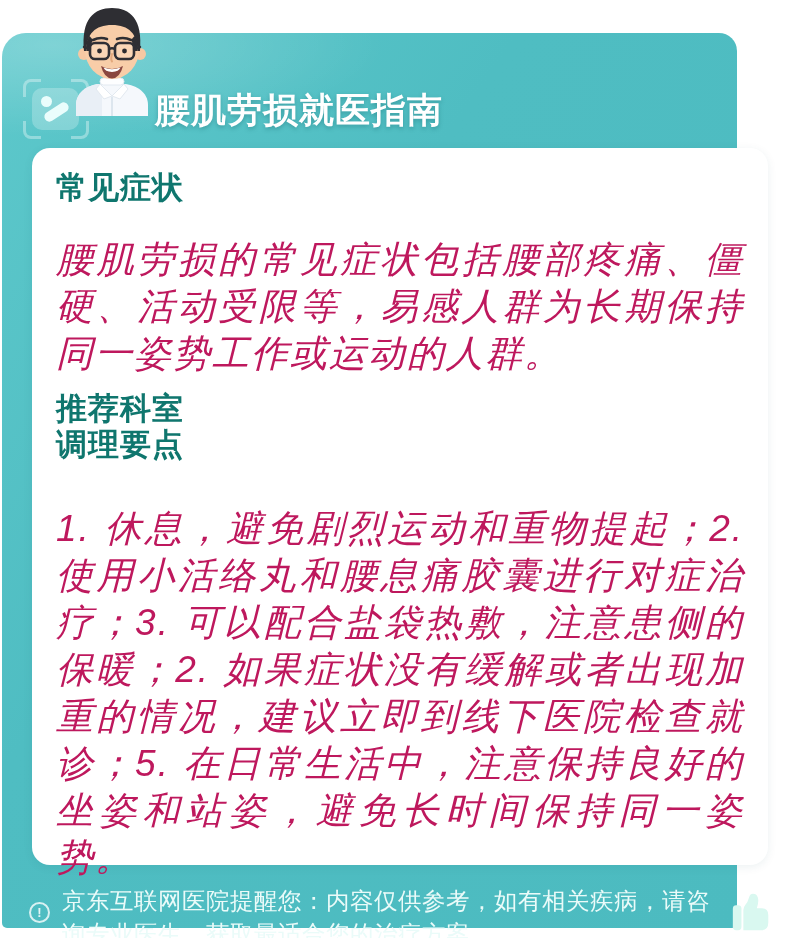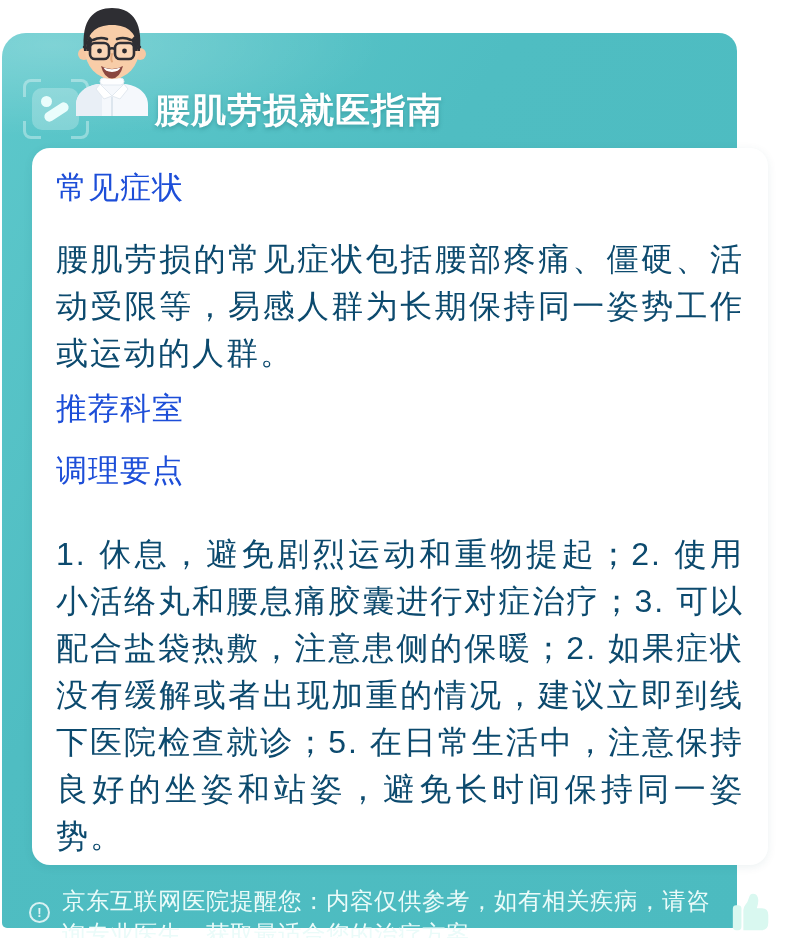--- a/index.html
+++ b/index.html
@@ -43,28 +43,29 @@
     font-size:35px;font-weight:800;letter-spacing:1px;color:#ffffff;
     text-shadow:0 2px 4px rgba(18,92,96,.35);white-space:nowrap;
   }
   
   .card{
     position:absolute;left:30px;top:115px;width:736px;height:717px;box-sizing:border-box;
     background:#ffffff;border-radius:18px;padding:22px 24px 0 24px;
     box-shadow:0 2px 10px rgba(0,80,84,.08);
   }
   .sec-h{
-    margin:0;font-size:31px;line-height:36px;font-weight:400;color:#1d4ed8;letter-spacing:1px;
+    margin:0;font-size:31px;line-height:36px;font-weight:700;color:#0f766e;letter-spacing:1px;
   }
   .sec-h.h1{margin-bottom:30px;}
-  .sec-h.h2{margin-bottom:26px;}
+  .sec-h.h2{}
   .sec-h.h3{margin-bottom:42px;}
   .sec-p{
-    margin:0;font-size:32px;line-height:47px;color:#0c4a6e;letter-spacing:2px;
+    margin:0;font-size:37px;line-height:47px;color:#be185d;letter-spacing:2px;
     text-align:justify;
+    font-style:italic;
   }
   .sec-p.p1{margin-bottom:14px;}
   .sec-p.p2{margin-bottom:10px;}
   
   .footer-info-icon{
     position:absolute;left:27px;top:869px;width:21px;height:21px;border-radius:50%;
     border:2px solid rgba(255,255,255,.78);box-sizing:border-box;
     color:rgba(255,255,255,.85);font-size:13px;font-weight:700;line-height:17px;text-align:center;
   }
   .footer-text{

